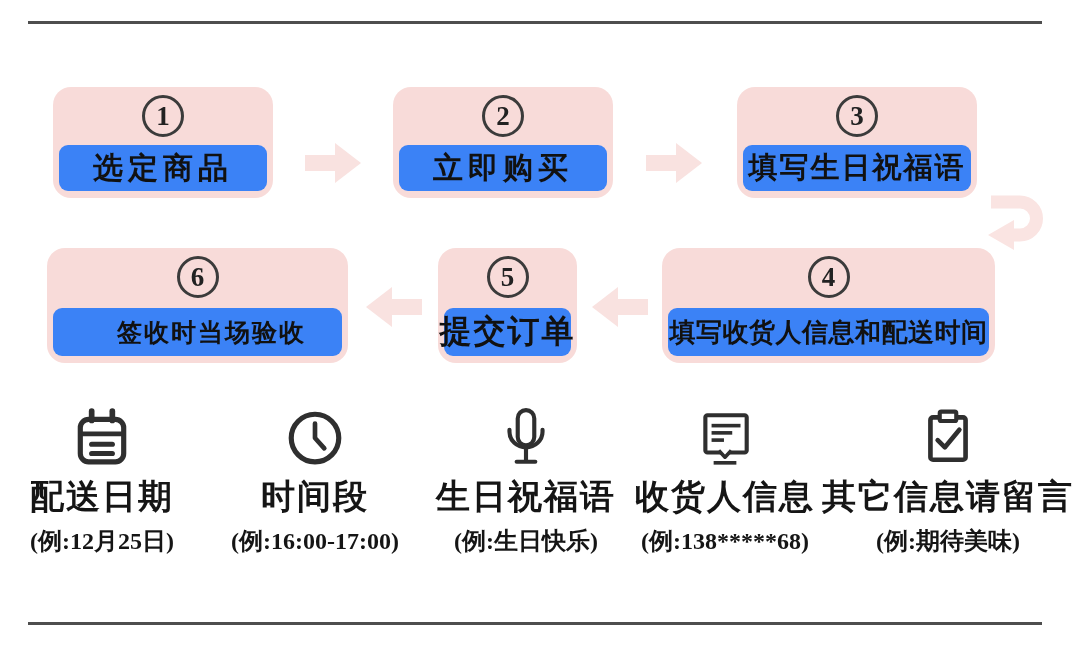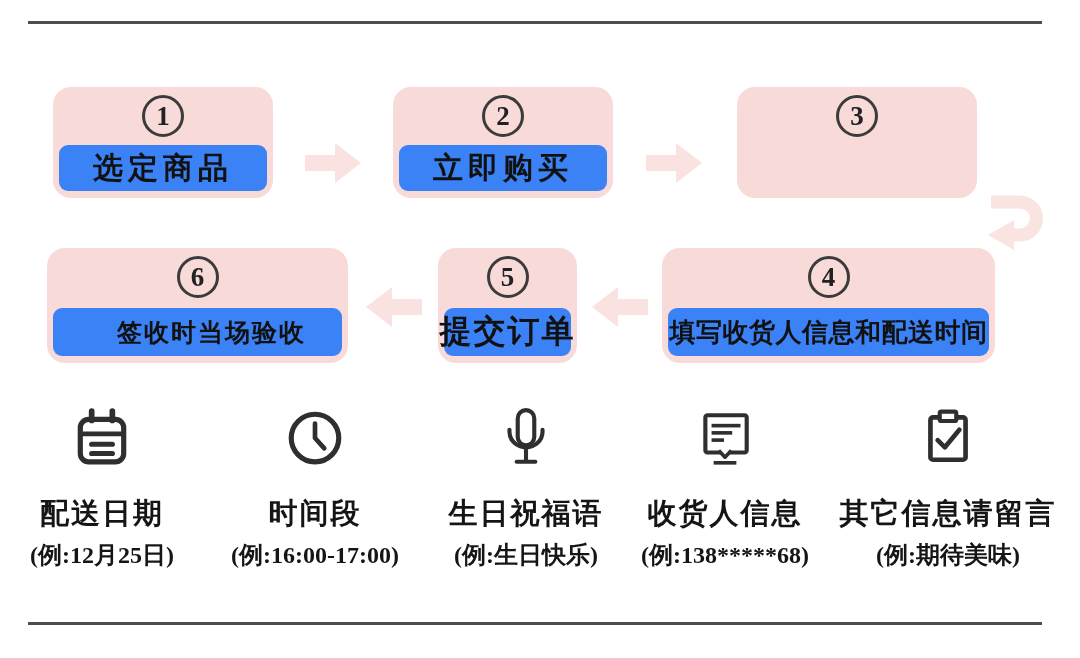--- a/index.html
+++ b/index.html
@@ -28,21 +28,21 @@
   .fs30{font-size:30px;letter-spacing:5px;}
   .box3 .step-label{font-size:29px;letter-spacing:2px;}
   .box4 .step-label{font-size:26px;letter-spacing:0.5px;}
   .box5 .step-label{font-size:32px;letter-spacing:2px;text-align:right;}
   .box6 .step-label{font-size:25px;letter-spacing:2px;padding-left:28px;}
 
   .flow-arrow{position:absolute;}
 
   .legend-item{position:absolute;top:406px;width:220px;display:flex;flex-direction:column;align-items:center;}
   .legend-icon{height:64px;display:flex;align-items:flex-start;justify-content:center;color:#2f2f2f;}
-  .legend-label{margin-top:24px;font-size:29px;font-weight:bold;letter-spacing:2px;white-space:nowrap;color:#151515;}
+  .legend-label{margin-top:4px;font-size:34px;font-weight:bold;letter-spacing:2px;white-space:nowrap;color:#151515;}
   .legend-example{margin-top:5px;font-size:24px;font-weight:bold;white-space:nowrap;color:#151515;}
 </style>
 </head>
 <body>
 
 <div class="stage">
 
   <div class="rule top"></div>
   <div class="rule bottom"></div>
 
@@ -59,20 +59,21 @@
     <div class="step-num">2</div>
     <div class="step-label fs30">立即购买</div>
   </div>
 
   <svg class="flow-arrow" style="left:646px;top:141px;" width="58" height="44" viewBox="0 0 58 44">
     <polygon points="0,14 30,14 30,2 56,22 30,42 30,30 0,30" fill="#f9e2e0"></polygon>
   </svg>
 
   <div class="step-box r1 box3" style="left:737px;top:87px;width:240px;height:111px;">
     <div class="step-num">3</div>
+    <div class="step-label">填写生日祝福语</div>
   </div>
 
   <svg class="flow-arrow" style="left:983px;top:191px;" width="64" height="64" viewBox="0 0 64 64">
     <path d="M8 11 H37 A16.5 16.5 0 0 1 37 44 H31" fill="none" stroke="#fae4e2" stroke-width="13"></path>
     <polygon points="31,29 31,59 5,44" fill="#fae4e2"></polygon>
   </svg>
 
   <div class="step-box r2 box4" style="left:662px;top:248px;width:333px;height:115px;">
     <div class="step-num">4</div>
     <div class="step-label">填写收货人信息和配送时间</div>

